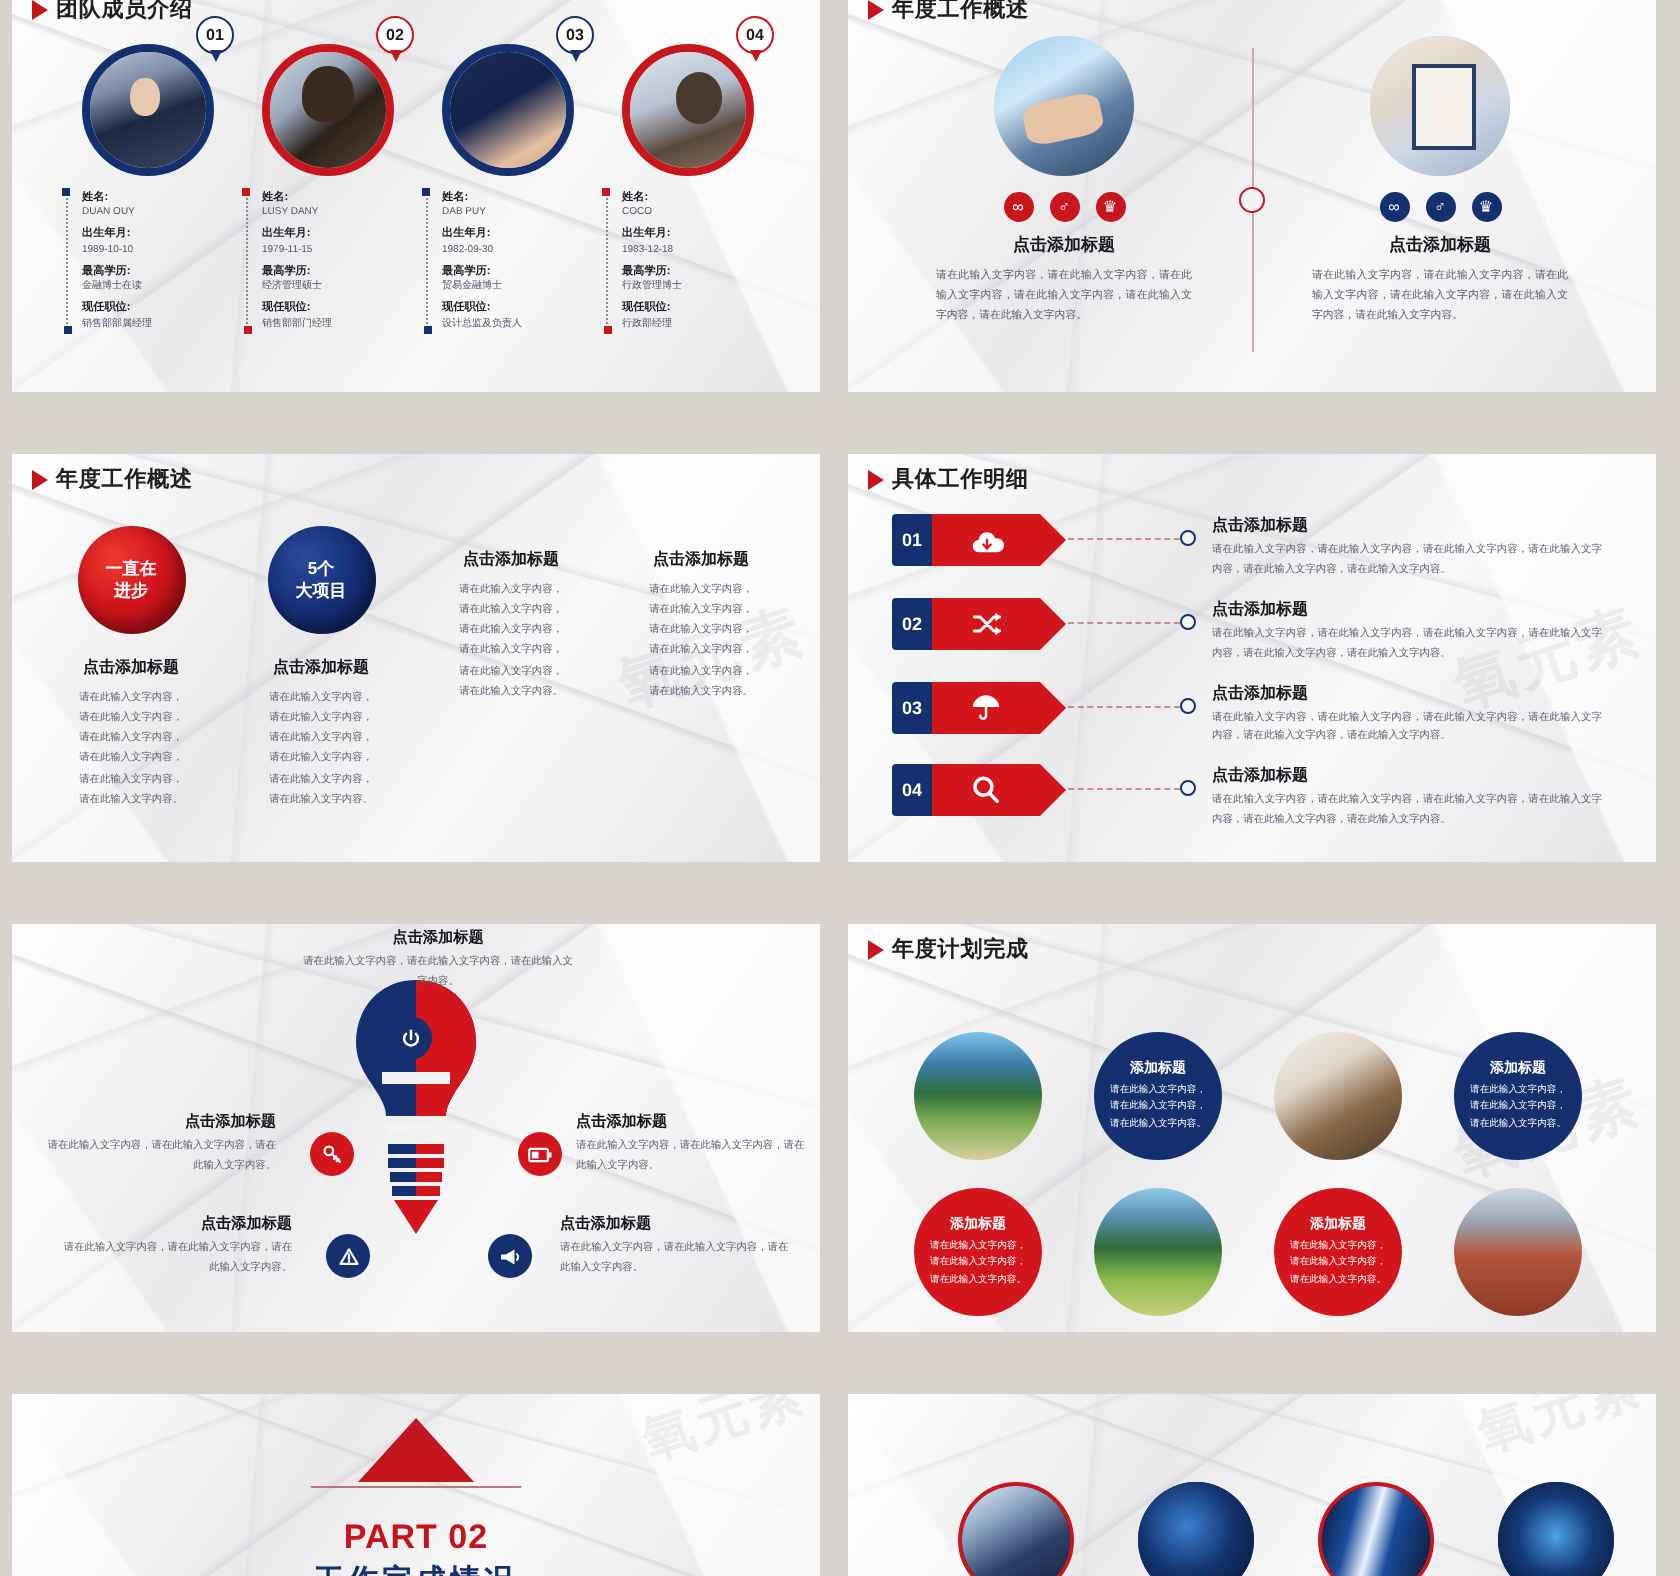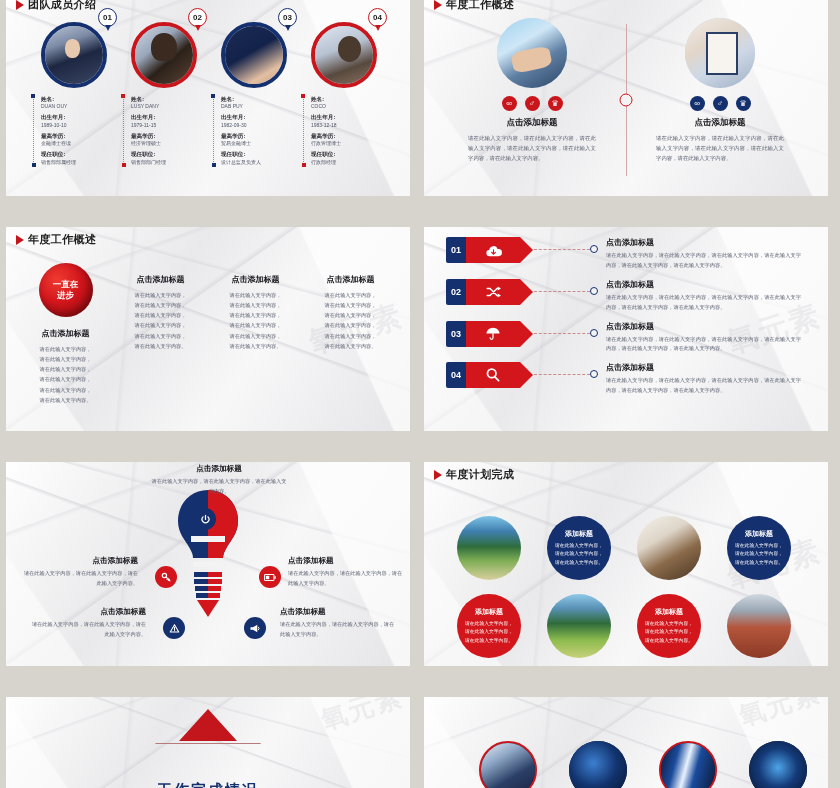--- a/index.html
+++ b/index.html
@@ -391,20 +391,22 @@
 进步</div>
         <div class="sph-h">点击添加标题</div>
         <div class="sph-p" style="white-space:pre-line">请在此输入文字内容，
 请在此输入文字内容，
 请在此输入文字内容，
 请在此输入文字内容，
 请在此输入文字内容，
 请在此输入文字内容。</div>
       </div>
       <div class="sph-col">
+        <div class="sphere blue" style="white-space:pre-line">5个
+大项目</div>
         <div class="sph-h">点击添加标题</div>
         <div class="sph-p" style="white-space:pre-line">请在此输入文字内容，
 请在此输入文字内容，
 请在此输入文字内容，
 请在此输入文字内容，
 请在此输入文字内容，
 请在此输入文字内容。</div>
       </div>
       <div class="sph-col">
         <div class="sph-h">点击添加标题</div>
@@ -423,20 +425,24 @@
 请在此输入文字内容，
 请在此输入文字内容，
 请在此输入文字内容。</div>
       </div>
     </div>
   </div>
 
   <div class="slide" style="left:424px; top:227px; width:404px; height:204px;">
     <div class="poly-bg"></div>
     <div class="wm">氧元素</div>
+    <div class="s-head">
+      <span class="tri-red"></span>
+      <span class="s-title">具体工作明细</span>
+    </div>
 
     <div class="num-list">
 
       <div class="num-row">
         <div class="arrow-tag">
           <div class="at-num">01</div>
           <div class="at-body">
             <svg width="17" height="13" viewBox="0 0 24 18" fill="#fff" aria-hidden="true">
               <path d="M19 7h-1.3A6 6 0 0 0 6 8.3 4.3 4.3 0 0 0 6.5 17H19a5 5 0 0 0 0-10z"></path>
               <path d="M12 8v6M9.4 11.5 12 14.3l2.6-2.8" stroke="#d2161c" stroke-width="1.6" fill="none" stroke-linecap="round"></path>
@@ -641,20 +647,21 @@
   </div>
 
   <div class="slide" style="left:6px; top:697px; width:404px; height:99px;">
     <div class="poly-bg"></div>
     <div class="wm" style="top:-6px; font-size:26px;">氧元素</div>
     <div class="part-stage">
       <div class="part-tri"></div>
       <div class="part-out">
           <i></i>
         </div>
+      <div class="part-t1">PART 02</div>
       <div class="part-t2">工作完成情况</div>
     </div>
   </div>
 
   <div class="slide" style="left:424px; top:697px; width:404px; height:99px;">
     <div class="poly-bg"></div>
     <div class="wm" style="top:-10px; font-size:26px;">氧元素</div>
     <div class="ap-row">
       <div class="apc" style="left:55px; top:44px;">
         <div class="ph ph-tech1"></div>

